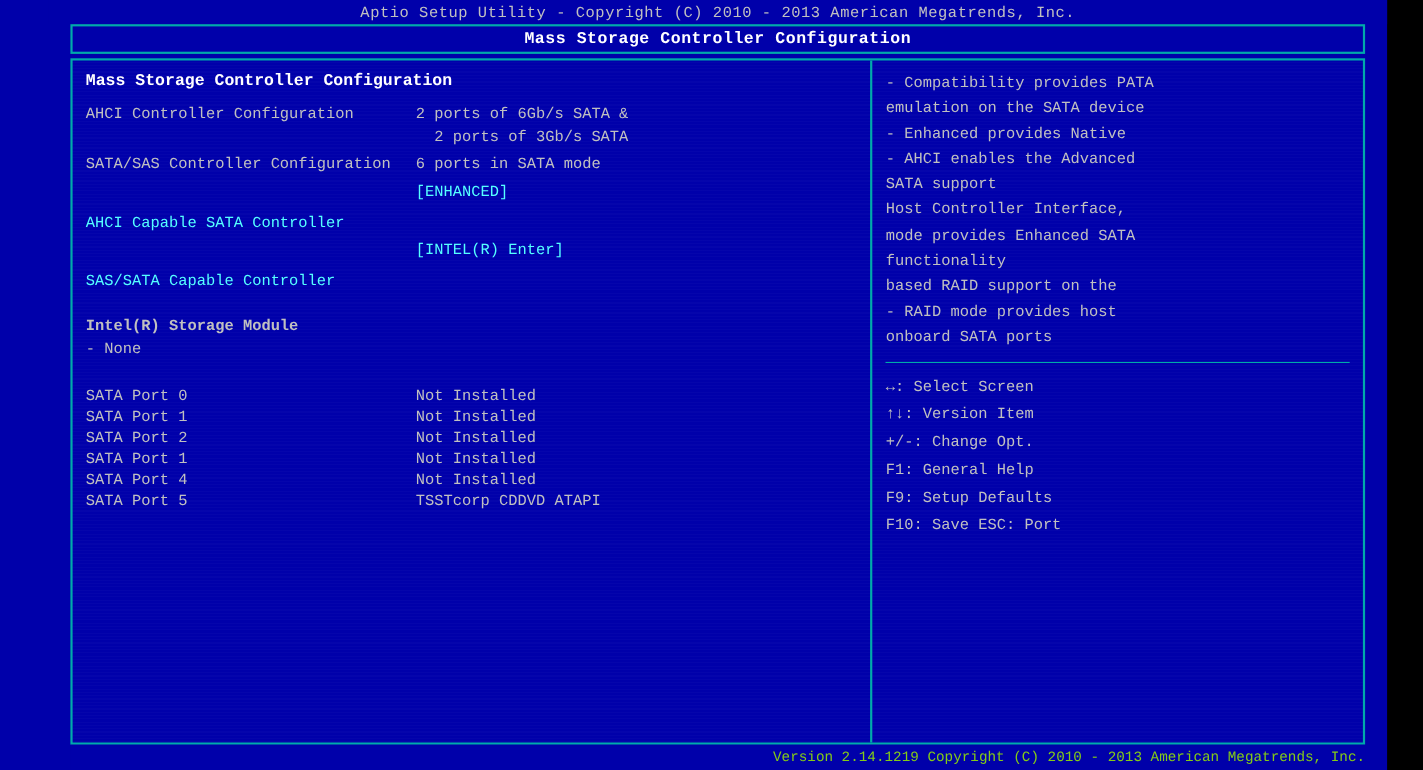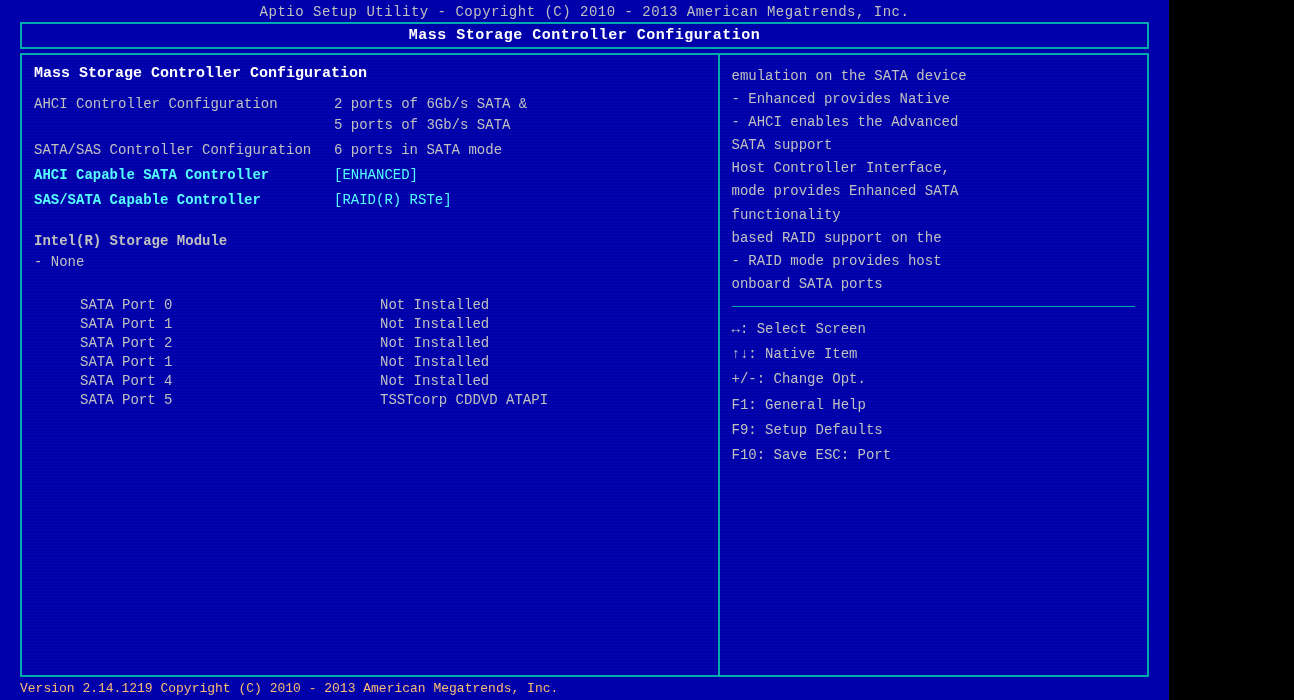--- a/index.html
+++ b/index.html
@@ -13,26 +13,27 @@
       height: 700px;
       background: #000;
       font-family: 'Courier New', Courier, monospace;
       font-size: 14px;
       overflow: hidden;
       display: flex;
       flex-direction: column;
     }
 
     .bios-outer {
-      width: 1169px;
+      width: 1261px;
       height: 700px;
       background: #0000aa;
       display: flex;
       flex-direction: column;
       position: relative;
+      padding-left: 44px;
     }
 
     
     .top-header {
       background: #0000aa;
       color: #c0c0c0;
       text-align: center;
       padding: 4px 0 2px 0;
       font-size: 14px;
       letter-spacing: 0.5px;
@@ -109,25 +110,27 @@
       min-width: 300px;
     }
 
     .config-value {
       color: #c0c0c0;
     }
 
     .config-value-multi {
       display: flex;
       flex-direction: column;
+      text-align: right;
     }
 
     .highlight-blue {
       color: #55ffff;
-      font-weight: bold;
+      font-weight: normal;
+      margin-top: 28px;
     }
 
     .bracket-value {
       color: #55ffff;
     }
 
     .spacer {
       height: 16px;
     }
 
@@ -137,31 +140,30 @@
     }
 
     .help-key {
       color: #c0c0c0;
       line-height: 1.8;
     }
 
     
     .bottom-footer {
       background: #0000aa;
-      color: #fdba74;
-      text-align: left;
+      color: #84cc16;
+      text-align: right;
       padding: 4px 0 4px 0;
       font-size: 13px;
       border-top: none;
       margin: 0 20px;
     }
 
     .sata-ports {
       margin-top: 4px;
-      margin-left: 46px;
     }
 
     .sata-row {
       display: flex;
       margin-bottom: 3px;
     }
 
     .sata-label {
       min-width: 300px;
       color: #c0c0c0;
@@ -187,37 +189,37 @@
   <div class="main-content">
 
     <div class="left-panel">
 
       <div class="section-title">Mass Storage Controller Configuration</div>
 
       <div class="config-row">
         <div class="config-label">AHCI Controller Configuration</div>
         <div class="config-value config-value-multi">
           <span>2 ports of 6Gb/s SATA &amp;</span>
-          <span>5 ports of 3Gb/s SATA</span>
+          <span>2 ports of 3Gb/s SATA</span>
         </div>
       </div>
 
       <div class="config-row">
         <div class="config-label">SATA/SAS Controller Configuration</div>
         <div class="config-value">6 ports in SATA mode</div>
       </div>
 
       <div class="config-row" style="cursor:pointer;">
         <div class="config-label highlight-blue">AHCI Capable SATA Controller</div>
         <div class="config-value bracket-value">[ENHANCED]</div>
       </div>
 
       <div class="config-row" style="cursor:pointer;">
         <div class="config-label highlight-blue">SAS/SATA Capable Controller</div>
-        <div class="config-value bracket-value">[RAID(R) RSTe]</div>
+        <div class="config-value bracket-value">[INTEL(R) Enter]</div>
       </div>
 
       <div class="spacer"></div>
 
       <div class="config-row">
         <div class="config-label">
           <div style="font-weight:bold;">Intel(R) Storage Module</div>
           <div>- None</div>
         </div>
       </div>
@@ -249,37 +251,38 @@
           <div class="sata-label">SATA Port 5</div>
           <div class="sata-value">TSSTcorp CDDVD ATAPI</div>
         </div>
       </div>
 
     </div>
 
     <div class="right-panel">
 
       <div style="line-height:1.65;">
+        <div>- Compatibility provides PATA</div>
         <div>emulation on the SATA device</div>
         <div>- Enhanced provides Native</div>
         <div>- AHCI enables the Advanced</div>
         <div>SATA support</div>
         <div>Host Controller Interface,</div>
         <div>mode provides Enhanced SATA</div>
         <div>functionality</div>
         <div>based RAID support on the</div>
         <div>- RAID mode provides host</div>
         <div>onboard SATA ports</div>
       </div>
 
       <div class="right-divider"></div>
 
       <div style="line-height:1.75;">
         <div class="help-key">↔: Select Screen</div>
-        <div class="help-key">↑↓: Native Item</div>
+        <div class="help-key">↑↓: Version Item</div>
         <div class="help-key">+/-: Change Opt.</div>
         <div class="help-key">F1: General Help</div>
         <div class="help-key">F9: Setup Defaults</div>
         <div class="help-key">F10: Save  ESC: Port</div>
       </div>
 
     </div>
 
   </div>
 

